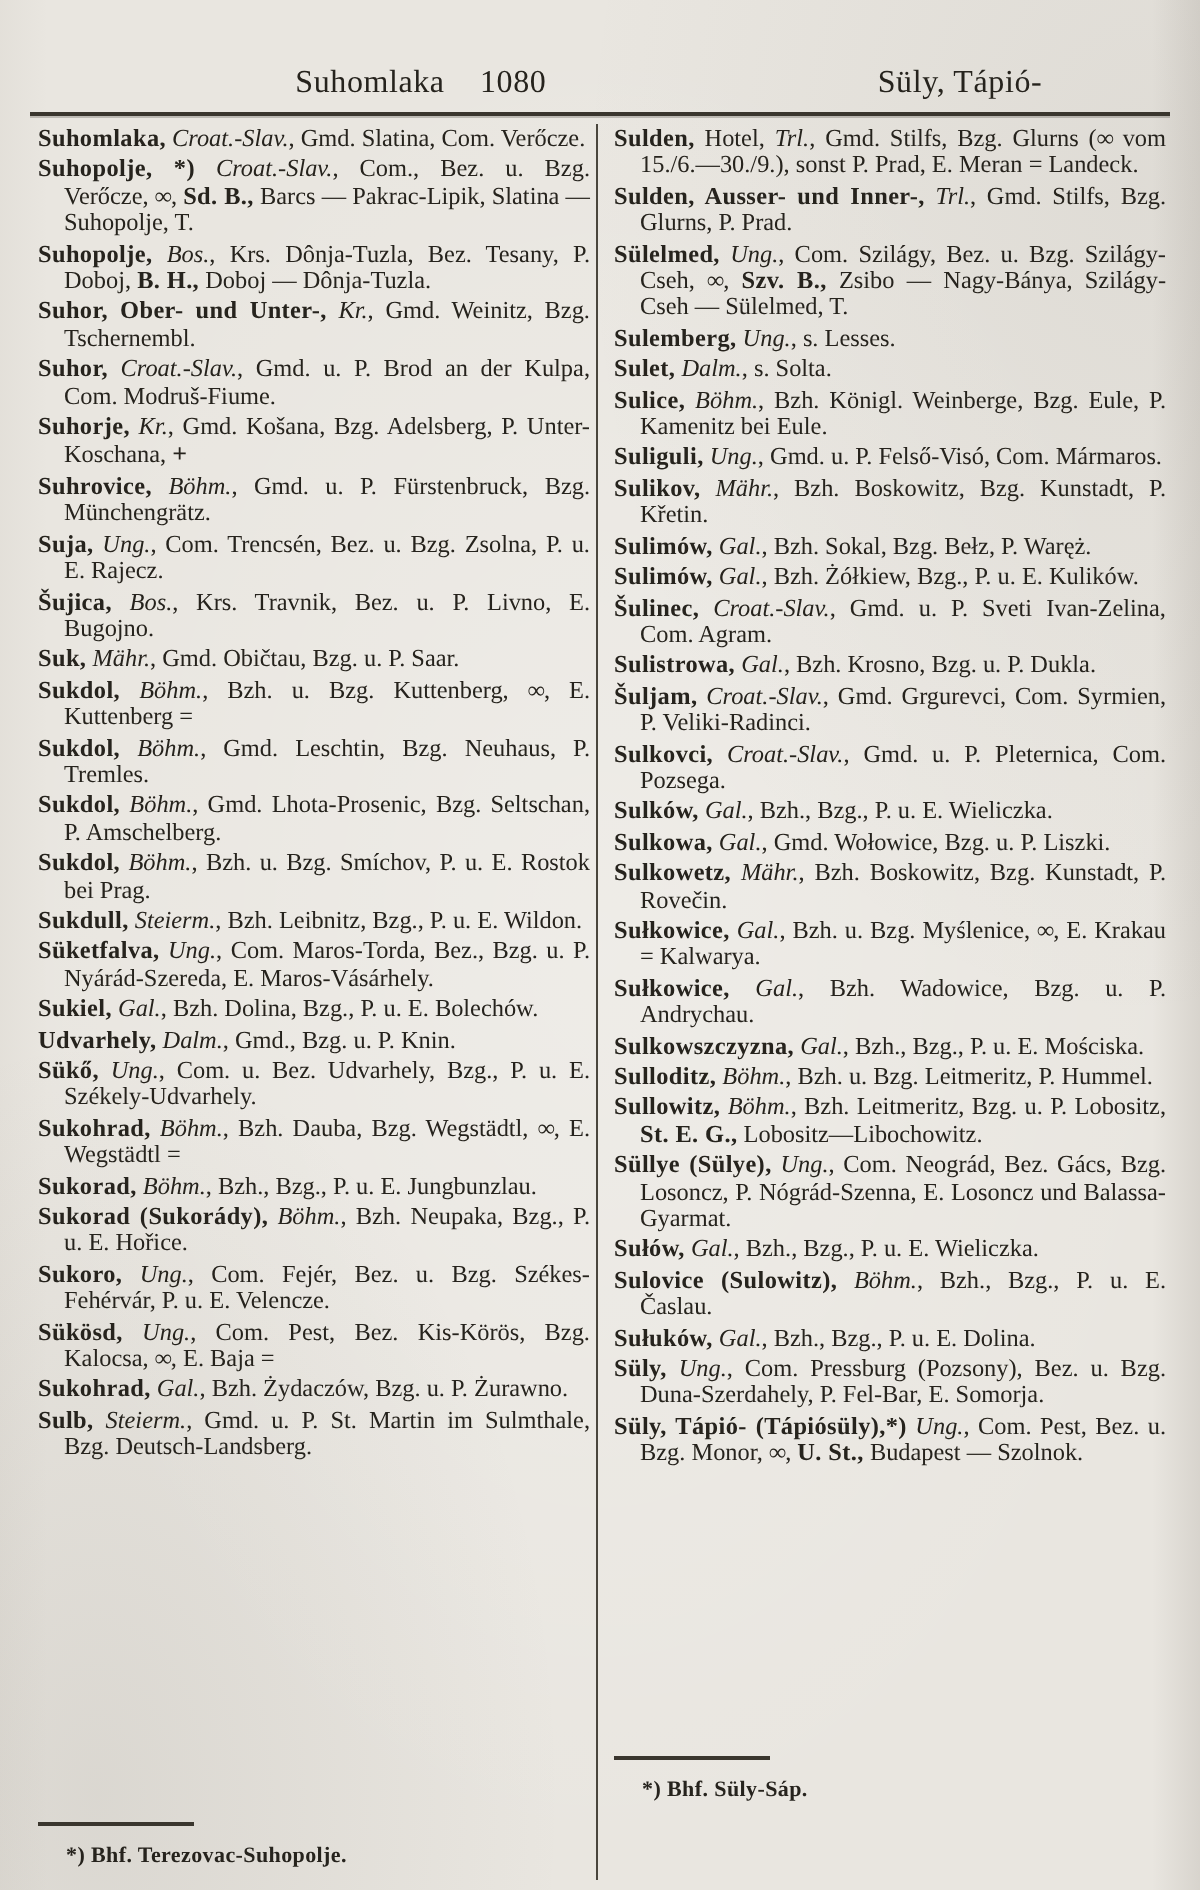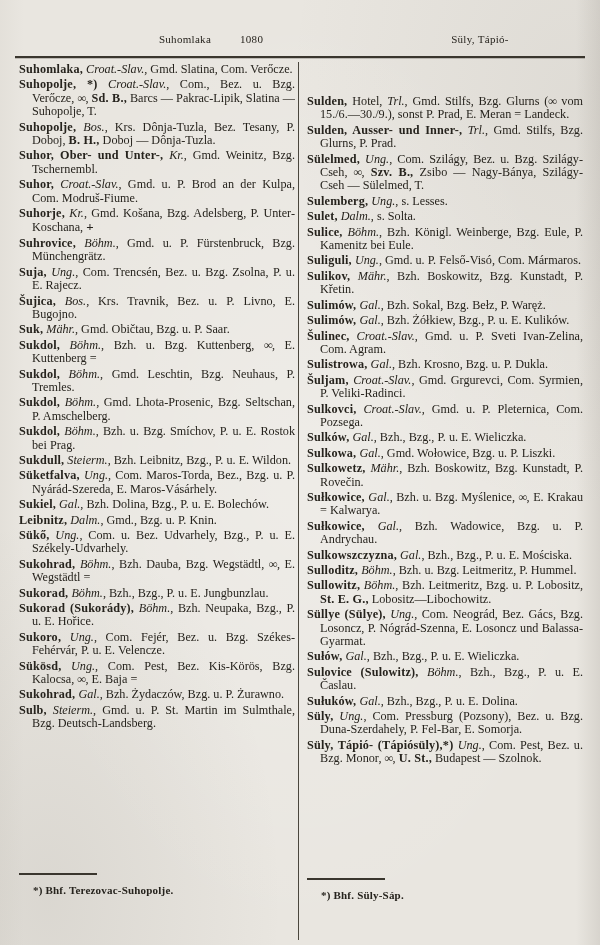--- a/index.html
+++ b/index.html
@@ -13,50 +13,50 @@
   body::before{
     content:"";position:absolute;inset:0;pointer-events:none;
     background:
       radial-gradient(ellipse at 8% 95%, rgba(90,85,75,.10), transparent 30%),
       radial-gradient(ellipse at 95% 10%, rgba(90,85,75,.07), transparent 35%),
       radial-gradient(ellipse at 50% 50%, rgba(255,255,255,.25), transparent 70%),
       linear-gradient(90deg, rgba(120,110,95,.05), rgba(0,0,0,0) 4%, rgba(0,0,0,0) 96%, rgba(90,80,70,.12));
   }
   .running-head{
     position:absolute;top:33px;left:0;width:100%;height:18px;
-    font-size:11px;letter-spacing:.3px;
+    font-size:16px;letter-spacing:.3px;
   }
   .running-head .rh{position:absolute;white-space:nowrap;}
   .rh-left{left:105px;width:160px;text-align:center;}
   .rh-center{left:240px;width:120px;text-align:left;}
   .rh-right{left:395px;width:170px;text-align:center;}
   .head-rule{
     position:absolute;top:56px;left:15px;width:570px;height:2px;
     background:#3a362e;box-shadow:0 1px 0 rgba(58,54,46,.25);
   }
   .col-divider{
     position:absolute;top:62px;left:298px;width:1px;height:878px;
     background:#4a463d;
   }
   .col{
     position:absolute;top:63px;width:276px;
     font-size:12.2px;line-height:13.4px;text-align:justify;
   }
   .col-0{left:19px;}
-  .col-1{left:307px;margin-top:32px;}
+  .col-1{left:307px;}
   .entry{
     margin:0 0 2px 0;padding-left:13px;text-indent:-13px;
   }
   .entry b{font-weight:700;letter-spacing:.2px;}
   .entry i{font-style:italic;}
   .icon{font-weight:700;font-style:normal;}
   .icon.telegraph{font-size:12px;letter-spacing:-.5px;}
   .icon.cross{font-size:13px;}
   .footnote-block{position:absolute;width:276px;font-size:11px;line-height:13px;}
-  .fn-left{left:19px;top:873px;}
+  .fn-left{left:19px;top:911px;}
   .fn-right{left:307px;top:878px;}
   .footnote-rule{width:78px;height:1.5px;background:#3a362e;margin-bottom:9px;}
   .footnote-text{padding-left:14px;font-weight:600;letter-spacing:.2px;}
 </style>
 </head>
 <body>
 
 <div class="running-head">
   <span class="rh rh-left">Suhomlaka</span>
   <span class="rh rh-center">1080</span>
@@ -77,21 +77,21 @@
     <p class="entry"><b>Suja,</b><i> Ung.</i>, Com. Trencsén, Bez. u. Bzg. Zsolna, P. u. E. Rajecz.</p>
     <p class="entry"><b>Šujica,</b><i> Bos.</i>, Krs. Travnik, Bez. u. P. Livno, E. Bugojno.</p>
     <p class="entry"><b>Suk,</b><i> Mähr.</i>, Gmd. Običtau, Bzg. u. P. Saar.</p>
     <p class="entry"><b>Sukdol,</b><i> Böhm.</i>, Bzh. u. Bzg. Kuttenberg, <span class="icon telegraph">∞</span>, E. Kuttenberg =</p>
     <p class="entry"><b>Sukdol,</b><i> Böhm.</i>, Gmd. Leschtin, Bzg. Neuhaus, P. Tremles.</p>
     <p class="entry"><b>Sukdol,</b><i> Böhm.</i>, Gmd. Lhota-Prosenic, Bzg. Seltschan, P. Amschelberg.</p>
     <p class="entry"><b>Sukdol,</b><i> Böhm.</i>, Bzh. u. Bzg. Smíchov, P. u. E. Rostok bei Prag.</p>
     <p class="entry"><b>Sukdull,</b><i> Steierm.</i>, Bzh. Leibnitz, Bzg., P. u. E. Wildon.</p>
     <p class="entry"><b>Süketfalva,</b><i> Ung.</i>, Com. Maros-Torda, Bez., Bzg. u. P. Nyárád-Szereda, E. Maros-Vásárhely.</p>
     <p class="entry"><b>Sukiel,</b><i> Gal.</i>, Bzh. Dolina, Bzg., P. u. E. Bolechów.</p>
-    <p class="entry"><b>Leibnitz,</b><i> Dalm.</i>, Gmd., Bzg. u. P. Knin.</p>
+    <p class="entry"><b>Udvarhely,</b><i> Dalm.</i>, Gmd., Bzg. u. P. Knin.</p>
     <p class="entry"><b>Sükő,</b><i> Ung.</i>, Com. u. Bez. Udvarhely, Bzg., P. u. E. Székely-Udvarhely.</p>
     <p class="entry"><b>Sukohrad,</b><i> Böhm.</i>, Bzh. Dauba, Bzg. Wegstädtl, <span class="icon telegraph">∞</span>, E. Wegstädtl =</p>
     <p class="entry"><b>Sukorad,</b><i> Böhm.</i>, Bzh., Bzg., P. u. E. Jungbunzlau.</p>
     <p class="entry"><b>Sukorad (Sukorády),</b><i> Böhm.</i>, Bzh. Neupaka, Bzg., P. u. E. Hořice.</p>
     <p class="entry"><b>Sukoro,</b><i> Ung.</i>, Com. Fejér, Bez. u. Bzg. Székes-Fehérvár, P. u. E. Velencze.</p>
     <p class="entry"><b>Sükösd,</b><i> Ung.</i>, Com. Pest, Bez. Kis-Körös, Bzg. Kalocsa, <span class="icon telegraph">∞</span>, E. Baja =</p>
     <p class="entry"><b>Sukohrad,</b><i> Gal.</i>, Bzh. Żydaczów, Bzg. u. P. Żurawno.</p>
     <p class="entry"><b>Sulb,</b><i> Steierm.</i>, Gmd. u. P. St. Martin im Sulmthale, Bzg. Deutsch-Landsberg.</p>
   </div>
 <div class="col col-1">

